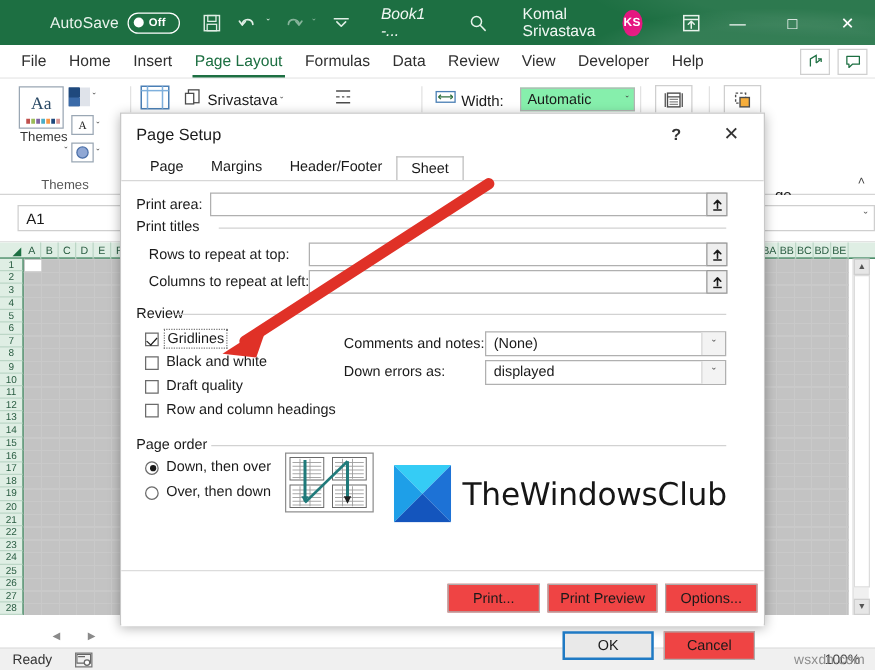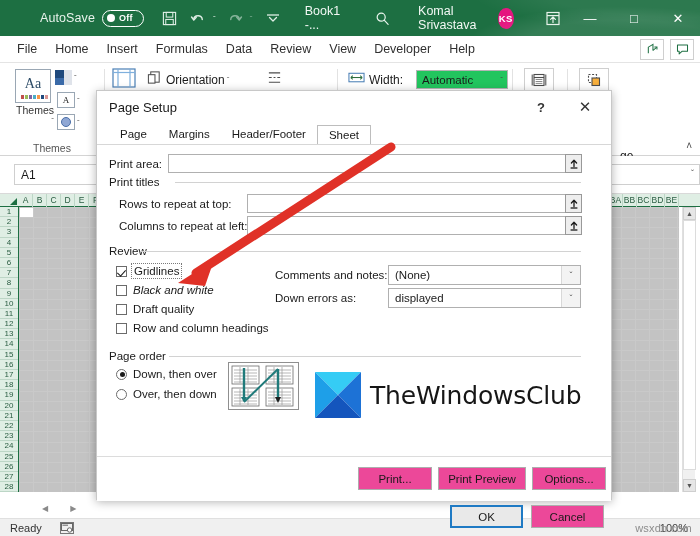--- a/index.html
+++ b/index.html
@@ -90,21 +90,21 @@
   .swatchrow i{ width:3px;height:4px;display:block;}
   .themes-lbl{ font-size:10.5px;color:#333;margin-top:1px;}
   .chev{ font-size:8px;color:#555; }
 
   .smallbtn{ position:absolute; display:flex; align-items:center; }
   .sqicon{ width:18px;height:16px;border:1px solid #9aa7b4; display:block; position:relative; background:#fff;}
   .rib-lbl{ font-size:12px;color:#1a1a1a; margin-left:4px;}
   .rib-ico{ margin-left:2px; }
 
   .combo{
-    border:1px solid #b5b5b5; background:#22c55e; height:19px; width:92px;
+    border:1px solid #b5b5b5; background:#86efac; height:19px; width:92px;
     font-size:11.5px; color:#1a1a1a; display:flex; align-items:center;
     padding-left:5px; position:relative;
   }
   .combo .cv{ }
   .combo .carr{ position:absolute; right:4px; font-size:8px; color:#444;}
   .bigbtn{
     border:1px solid #cfcfcf; background:#fff; width:30px;height:28px;
     display:flex;align-items:center;justify-content:center;
   }
   .collapse-ribbon{ position:absolute; right:8px; bottom:4px; font-size:10px; color:#444;}
@@ -234,21 +234,21 @@
   .sel{
     position:absolute; height:20px; border:1px solid #b0b0b0; background:#ffffff;
     font-size:11.5px; color:#1a1a1a; display:flex;align-items:center;padding-left:6px;
   }
   .sel .arrowbox{
     position:absolute; right:0; top:0; width:19px;height:18px; background:#f3f3f3;
     display:flex;align-items:center;justify-content:center; font-size:9px;color:#555;
     border-left:1px solid #d8d8d8;
   }
   .dlg-btn{
-    position:absolute; height:23px; border:1px solid #adadad; background:#ec4899;
+    position:absolute; height:23px; border:1px solid #adadad; background:#ef4444;
     font-size:11.5px; color:#1a1a1a; display:flex;align-items:center;justify-content:center;
   }
   .dlg-btn.primary{ border:2px solid #1f7ac4; background:#e9e9e9;}
   #dlg-footline{ position:absolute; left:0; top:311px; width:100%; height:1px; background:#dcdcdc;}
 
   
   #twc{ position:absolute; left:315px; top:372px; display:flex; align-items:center; z-index:40;}
   #twc-mark{ width:46px;height:46px; position:relative; overflow:hidden;}
   #twc-text{ font-size:25px; color:#161616; margin-left:9px; letter-spacing:-.2px;
              font-family:"DejaVu Sans", sans-serif; }
@@ -293,21 +293,21 @@
   <div class="tbicon" style="width:13px;opacity:.55;">
       <span style="font-size:8px;">ˇ</span>
     </div>
   <div class="tbicon" style="margin-left:6px;">
     <svg width="14" height="12" viewBox="0 0 14 12">
         <path d="M1 3 H13" stroke="#dfeee5" stroke-width="1.3"></path>
         <path d="M3.5 5.5 L7 9 L10.5 5.5" fill="none" stroke="#dfeee5" stroke-width="1.3" stroke-linecap="round" stroke-linejoin="round"></path>
       </svg>
   </div>
 
-  <span class="bookname" style="margin-left:20px;">Book1  -...</span>
+  <span class="bookname" style="margin-left:20px;font-style:italic;">Book1  -...</span>
 
   <div class="tbicon tb-search">
     <svg width="15" height="15" viewBox="0 0 16 16">
         <circle cx="6.6" cy="6.6" r="4.3" fill="none" stroke="#e8f4ec" stroke-width="1.3"></circle>
         <path d="M9.8 9.8 L14 14.2" stroke="#e8f4ec" stroke-width="1.3" stroke-linecap="round"></path>
       </svg>
   </div>
 
   <span class="username" style="margin-left:24px;">Komal Srivastava</span>
   <span class="avatar">KS</span>
@@ -324,20 +324,21 @@
     <div class="wc">—</div>
     <div class="wc">□</div>
     <div class="wc">✕</div>
   </div>
 </div>
 
 <div id="tabs">
   <div class="tab">File</div>
   <div class="tab">Home</div>
   <div class="tab">Insert</div>
+  <div class="tab active">Page Layout</div>
   <div class="tab">Formulas</div>
   <div class="tab">Data</div>
   <div class="tab">Review</div>
   <div class="tab">View</div>
   <div class="tab">Developer</div>
   <div class="tab">Help</div>
   <div class="tabspacer"></div>
   <div class="tabbtn">
     <svg width="13" height="13" viewBox="0 0 14 14">
         <path d="M2.5 11 V4.5 L7.5 1.5 V8" fill="none" stroke="#1d6f42" stroke-width="1.1"></path>
@@ -405,21 +406,21 @@
           </svg>
       </span>
     </div>
     <div class="smallbtn" style="left:41px; top:7px;">
       <span>
         <svg width="15" height="15" viewBox="0 0 16 16">
             <rect x="4" y="2" width="9" height="11" fill="none" stroke="#4c4c4c" stroke-width="1.1"></rect>
             <rect x="1.5" y="5" width="7" height="9" fill="#fff" stroke="#4c4c4c" stroke-width="1.1"></rect>
           </svg>
       </span>
-      <span class="rib-lbl">Orientation</span>
+      <span class="rib-lbl">Srivastava</span>
       <span class="chev rib-ico">ˇ</span>
     </div>
     <div class="smallbtn" style="left:148px; top:7px;flex-direction:column;">
       <span>
         <svg width="15" height="15" viewBox="0 0 16 16">
             <path d="M2 3 H14 M2 13 H14" stroke="#4c4c4c" stroke-width="1.2"></path>
             <path d="M2 8 H5 M7 8 H9 M11 8 H14" stroke="#4c4c4c" stroke-width="1.2"></path>
           </svg>
       </span>
       <span class="rib-lbl">Breaks</span>
@@ -614,21 +615,21 @@
         </svg>
     </div>
 
     <span class="grouphdr" style="left:12px; top:100px;">Review</span>
     <div class="groupline" style="left:43px; top:106px; width:441px;"></div>
 
     <div class="cbrow" style="left:19px; top:120px;">
       <span class="cbox checked"></span>
       <span class="cblbl focusbox">Gridlines</span>
     </div>
-    <div class="cbrow" style="left:19px; top:139px;font-style:italic;">
+    <div class="cbrow" style="left:19px; top:139px;">
       <span class="cbox"></span>
       <span class="cblbl">Black and white</span>
     </div>
     <div class="cbrow" style="left:19px; top:158px;">
       <span class="cbox"></span>
       <span class="cblbl">Draft quality</span>
     </div>
     <div class="cbrow" style="left:19px; top:177px;">
       <span class="cbox"></span>
       <span class="cblbl">Row and column headings</span>

